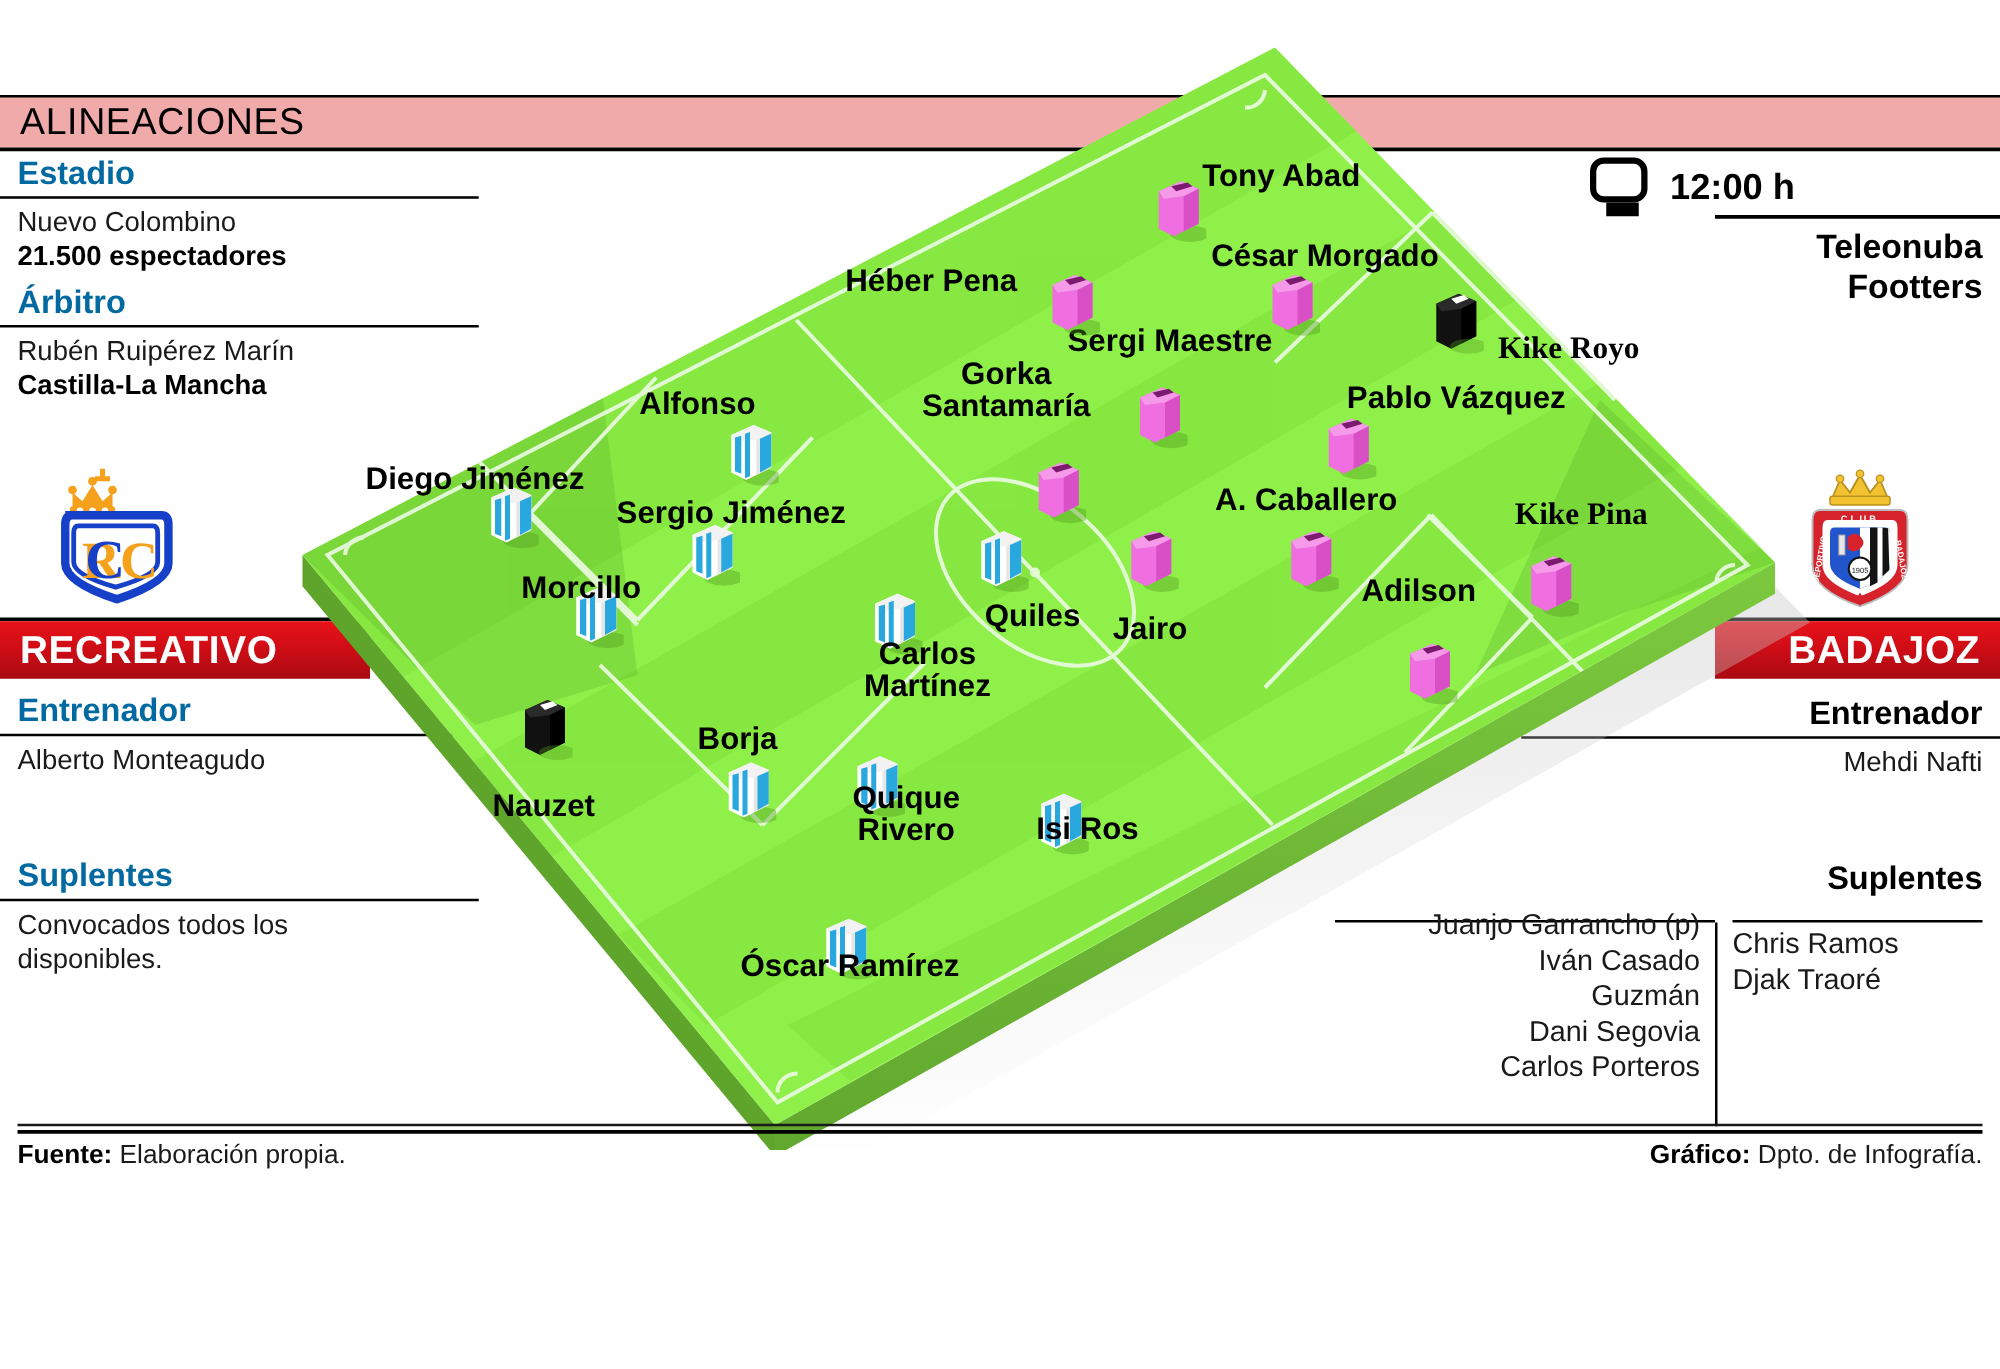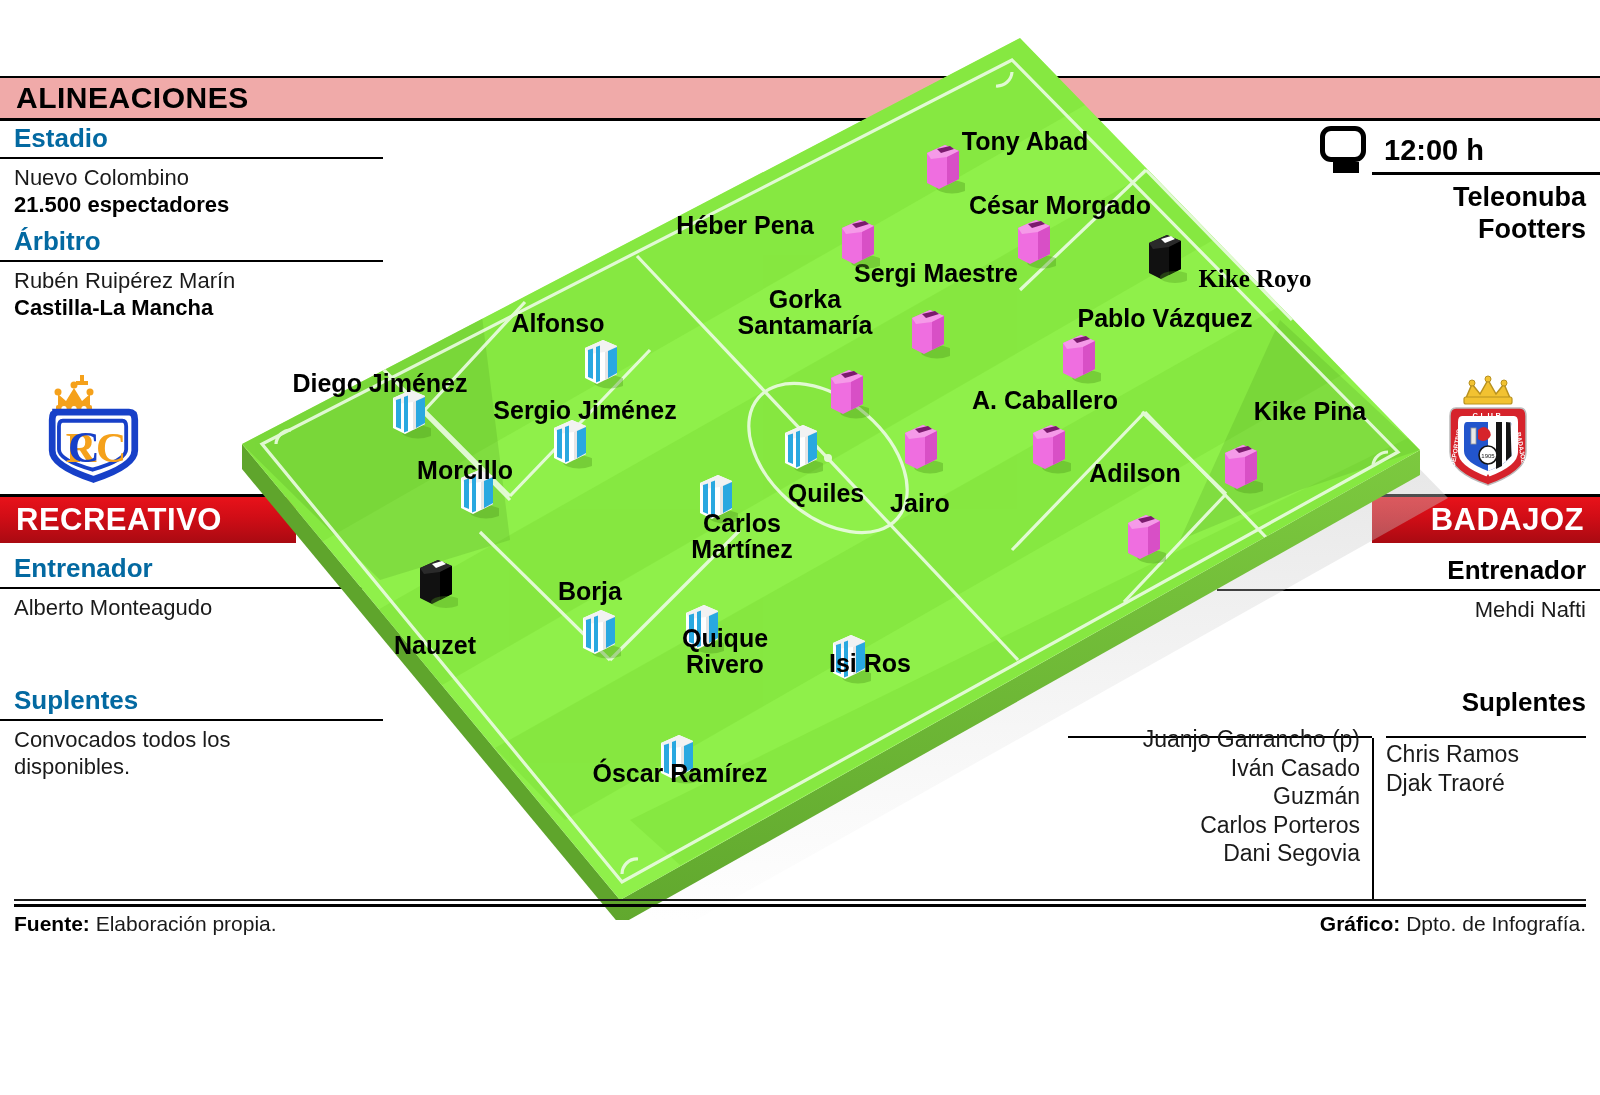--- a/index.html
+++ b/index.html
@@ -13,21 +13,21 @@
   #root{position:absolute;inset:0;}
 
   .hdr-band{
     position:absolute;left:0;top:78px;width:1600px;height:40px;
     background:#f0aaa9;
   }
   .hdr-band-top{position:absolute;left:0;top:76px;width:1600px;height:3px;background:#000;}
   .hdr-band-bot{position:absolute;left:0;top:118px;width:1600px;height:3px;background:#000;}
   .hdr-title{
     position:absolute;left:16px;top:80px;
-    font-size:30px;font-weight:bold;letter-spacing:.5px;color:#000;
+    font-size:30px;font-weight:normal;letter-spacing:.5px;color:#000;
     line-height:36px;
   }
 
   
   .lcol{position:absolute;left:0;top:121px;width:400px;}
   .sec-h{
     font-size:26px;font-weight:bold;color:#0369a1;line-height:30px;
     padding:2px 0 4px 14px;
   }
   .sec-line{height:2px;background:#000;width:383px;margin-left:0;}
@@ -57,21 +57,21 @@
   .sec-h-r{
     font-size:26px;font-weight:bold;color:#000;line-height:30px;
     padding:4px 14px 4px 0;text-align:right;
   }
   .sec-line-r{height:2px;background:#000;width:383px;margin-left:17px;}
   .sec-body-r{
     font-size:22px;color:#1a1a1a;line-height:27px;padding:5px 14px 6px 0;text-align:right;
   }
 
   
-  .tvrow{position:absolute;left:1320px;top:126px;display:flex;align-items:center;gap:12px;}
+  .tvrow{position:absolute;left:1272px;top:126px;display:flex;align-items:center;gap:12px;}
   .tv-icon{width:52px;height:48px;position:relative;}
   .tv-screen{
     position:absolute;left:0;top:0;width:46px;height:36px;
     border:5px solid #000;border-radius:11px;background:#fff;box-sizing:border-box;
   }
   .tv-stand{position:absolute;left:13px;top:36px;width:26px;height:11px;background:#000;}
   .tv-time{font-size:29px;font-weight:bold;color:#000;}
   .tv-rule{position:absolute;left:1372px;top:172px;width:228px;height:3px;background:#000;}
   .broadcast{
     position:absolute;left:1372px;top:181px;width:214px;text-align:right;
@@ -231,22 +231,22 @@
     <div class="sec-h-r">Suplentes</div>
   </div>
 
   <div class="subs-line" id="subs-line-left"></div>
   <div class="subs-line" style="left:1386px;width:200px;"></div>
   <div class="subs-vline"></div>
   <div class="subs-away" id="subs-away-left">
       <div>Juanjo Garrancho (p)</div>
       <div>Iván Casado</div>
       <div>Guzmán</div>
+      <div>Dani Segovia</div>
       <div>Carlos Porteros</div>
-      <div>Dani Segovia</div>
     </div>
   <div class="subs-away2" id="subs-away-right">
       <div>Chris Ramos</div>
       <div>Djak Traoré</div>
     </div>
 
   <div id="pitch-wrap">
     <svg id="pitch-svg" width="1300" height="900" viewBox="0 0 1300 900">
       <defs>
         <linearGradient id="sideGrad" x1="0" y1="0" x2="0" y2="1">
@@ -465,21 +465,21 @@
       <polygon points="18,10 31,7 35,10 22,14" fill="#7b1a6e"></polygon>
     </svg></div>
         <div class="pname" style="left: 865px; top: 350px; margin-top: 17px;">A. Caballero</div>
         <div class="fig" style="left: 1060px; top: 475px;"><svg viewBox="0 0 46 56" width="46" height="56">
       <ellipse cx="33" cy="48" rx="16" ry="6.5" fill="#4f9a1e" opacity=".4"></ellipse>
       <polygon points="8,14 26,6 40,12 40,40 20,50 8,44" fill="#ef6ee0"></polygon>
       <polygon points="8,14 26,6 40,12 28,18 12,20" fill="#f59ae8"></polygon>
       <polygon points="28,18 40,12 40,40 28,46" fill="#d84fc6"></polygon>
       <polygon points="18,10 31,7 35,10 22,14" fill="#7b1a6e"></polygon>
     </svg></div>
-        <div class="pname" style="left: 1130px; top: 378px;">Kike Pina</div>
+        <div class="pname" style="left: 1085px; top: 378px; font-family: Liberation Serif, serif;">Kike Pina</div>
         <div class="fig" style="left: 963px; top: 545px;"><svg viewBox="0 0 46 56" width="46" height="56">
       <ellipse cx="33" cy="48" rx="16" ry="6.5" fill="#4f9a1e" opacity=".4"></ellipse>
       <polygon points="8,14 26,6 40,12 40,40 20,50 8,44" fill="#ef6ee0"></polygon>
       <polygon points="8,14 26,6 40,12 28,18 12,20" fill="#f59ae8"></polygon>
       <polygon points="28,18 40,12 40,40 28,46" fill="#d84fc6"></polygon>
       <polygon points="18,10 31,7 35,10 22,14" fill="#7b1a6e"></polygon>
     </svg></div>
         <div class="pname" style="left: 955px; top: 440px;">Adilson</div>
         <div class="fig" style="left: 666px; top: 400px;"><svg viewBox="0 0 46 56" width="46" height="56">
       <ellipse cx="33" cy="48" rx="16" ry="6.5" fill="#4f9a1e" opacity=".4"></ellipse>

